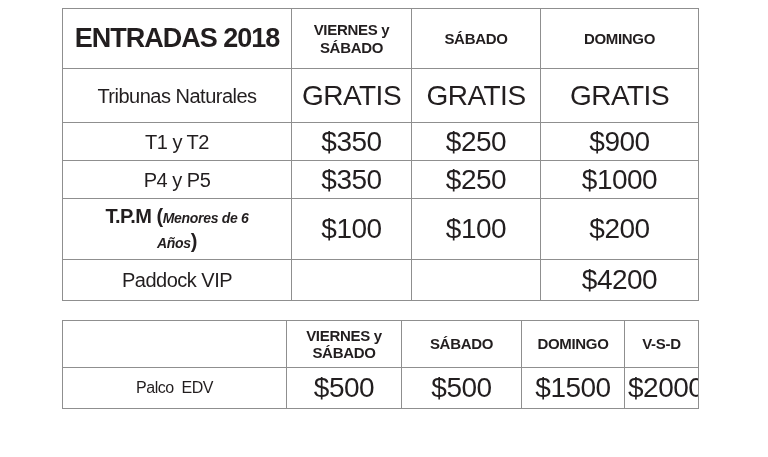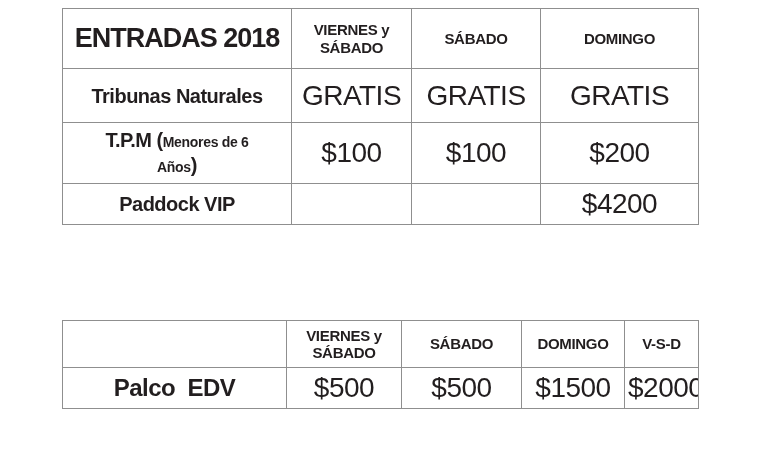--- a/index.html
+++ b/index.html
@@ -40,33 +40,33 @@
     letter-spacing: -1px;
   }
   .cell-colhead {
     font-size: 15px;
     font-weight: bold;
     letter-spacing: -0.3px;
     line-height: 1.15;
   }
   .cell-rowlabel {
     font-size: 20px;
-    font-weight: bold;
+    font-weight: normal;
     letter-spacing: -0.5px;
     white-space: pre-wrap;
     line-height: 1.1;
   }
-  .cell-rowlabel.small-label { font-size: 24px; }
+  .cell-rowlabel.small-label { font-size: 16px; }
   .cell-value {
     font-size: 28px;
     font-weight: normal;
     letter-spacing: -0.5px;
   }
   .tpm-big   { font-size: 20px; font-weight: bold; letter-spacing: -0.5px; text-align: center; }
-  .tpm-small { font-size: 14px; font-weight: bold; letter-spacing: -0.3px; }
+  .tpm-small { font-size: 14px; font-weight: bold; letter-spacing: -0.3px; font-style: italic; }
   .tpm-wrap  { line-height: 1.25; }
 </style>
 </head>
 <body>
 
 <div class="page">
 
   <table id="table1" class="price-table">
     <colgroup>
       <col style="width:229px">
@@ -79,20 +79,32 @@
         <td class="cell-title">ENTRADAS 2018</td>
         <td class="cell-colhead">VIERNES y SÁBADO</td>
         <td class="cell-colhead">SÁBADO</td>
         <td class="cell-colhead">DOMINGO</td>
       </tr>
       <tr style="height:54px">
         <td class="cell-rowlabel">Tribunas Naturales</td>
         <td class="cell-value">GRATIS</td>
         <td class="cell-value">GRATIS</td>
         <td class="cell-value">GRATIS</td>
+      </tr>
+      <tr style="height:38px">
+        <td class="cell-rowlabel">T1 y T2</td>
+        <td class="cell-value">$350</td>
+        <td class="cell-value">$250</td>
+        <td class="cell-value">$900</td>
+      </tr>
+      <tr style="height:38px">
+        <td class="cell-rowlabel">P4 y P5</td>
+        <td class="cell-value">$350</td>
+        <td class="cell-value">$250</td>
+        <td class="cell-value">$1000</td>
       </tr>
       <tr style="height:61px">
         <td>
           <div class="tpm-wrap">
             <span class="tpm-big">T.P.M (</span><span class="tpm-small">Menores de 6</span><br>
             <span class="tpm-small">Años</span><span class="tpm-big">)</span>
           </div>
         </td>
         <td class="cell-value">$100</td>
         <td class="cell-value">$100</td>

